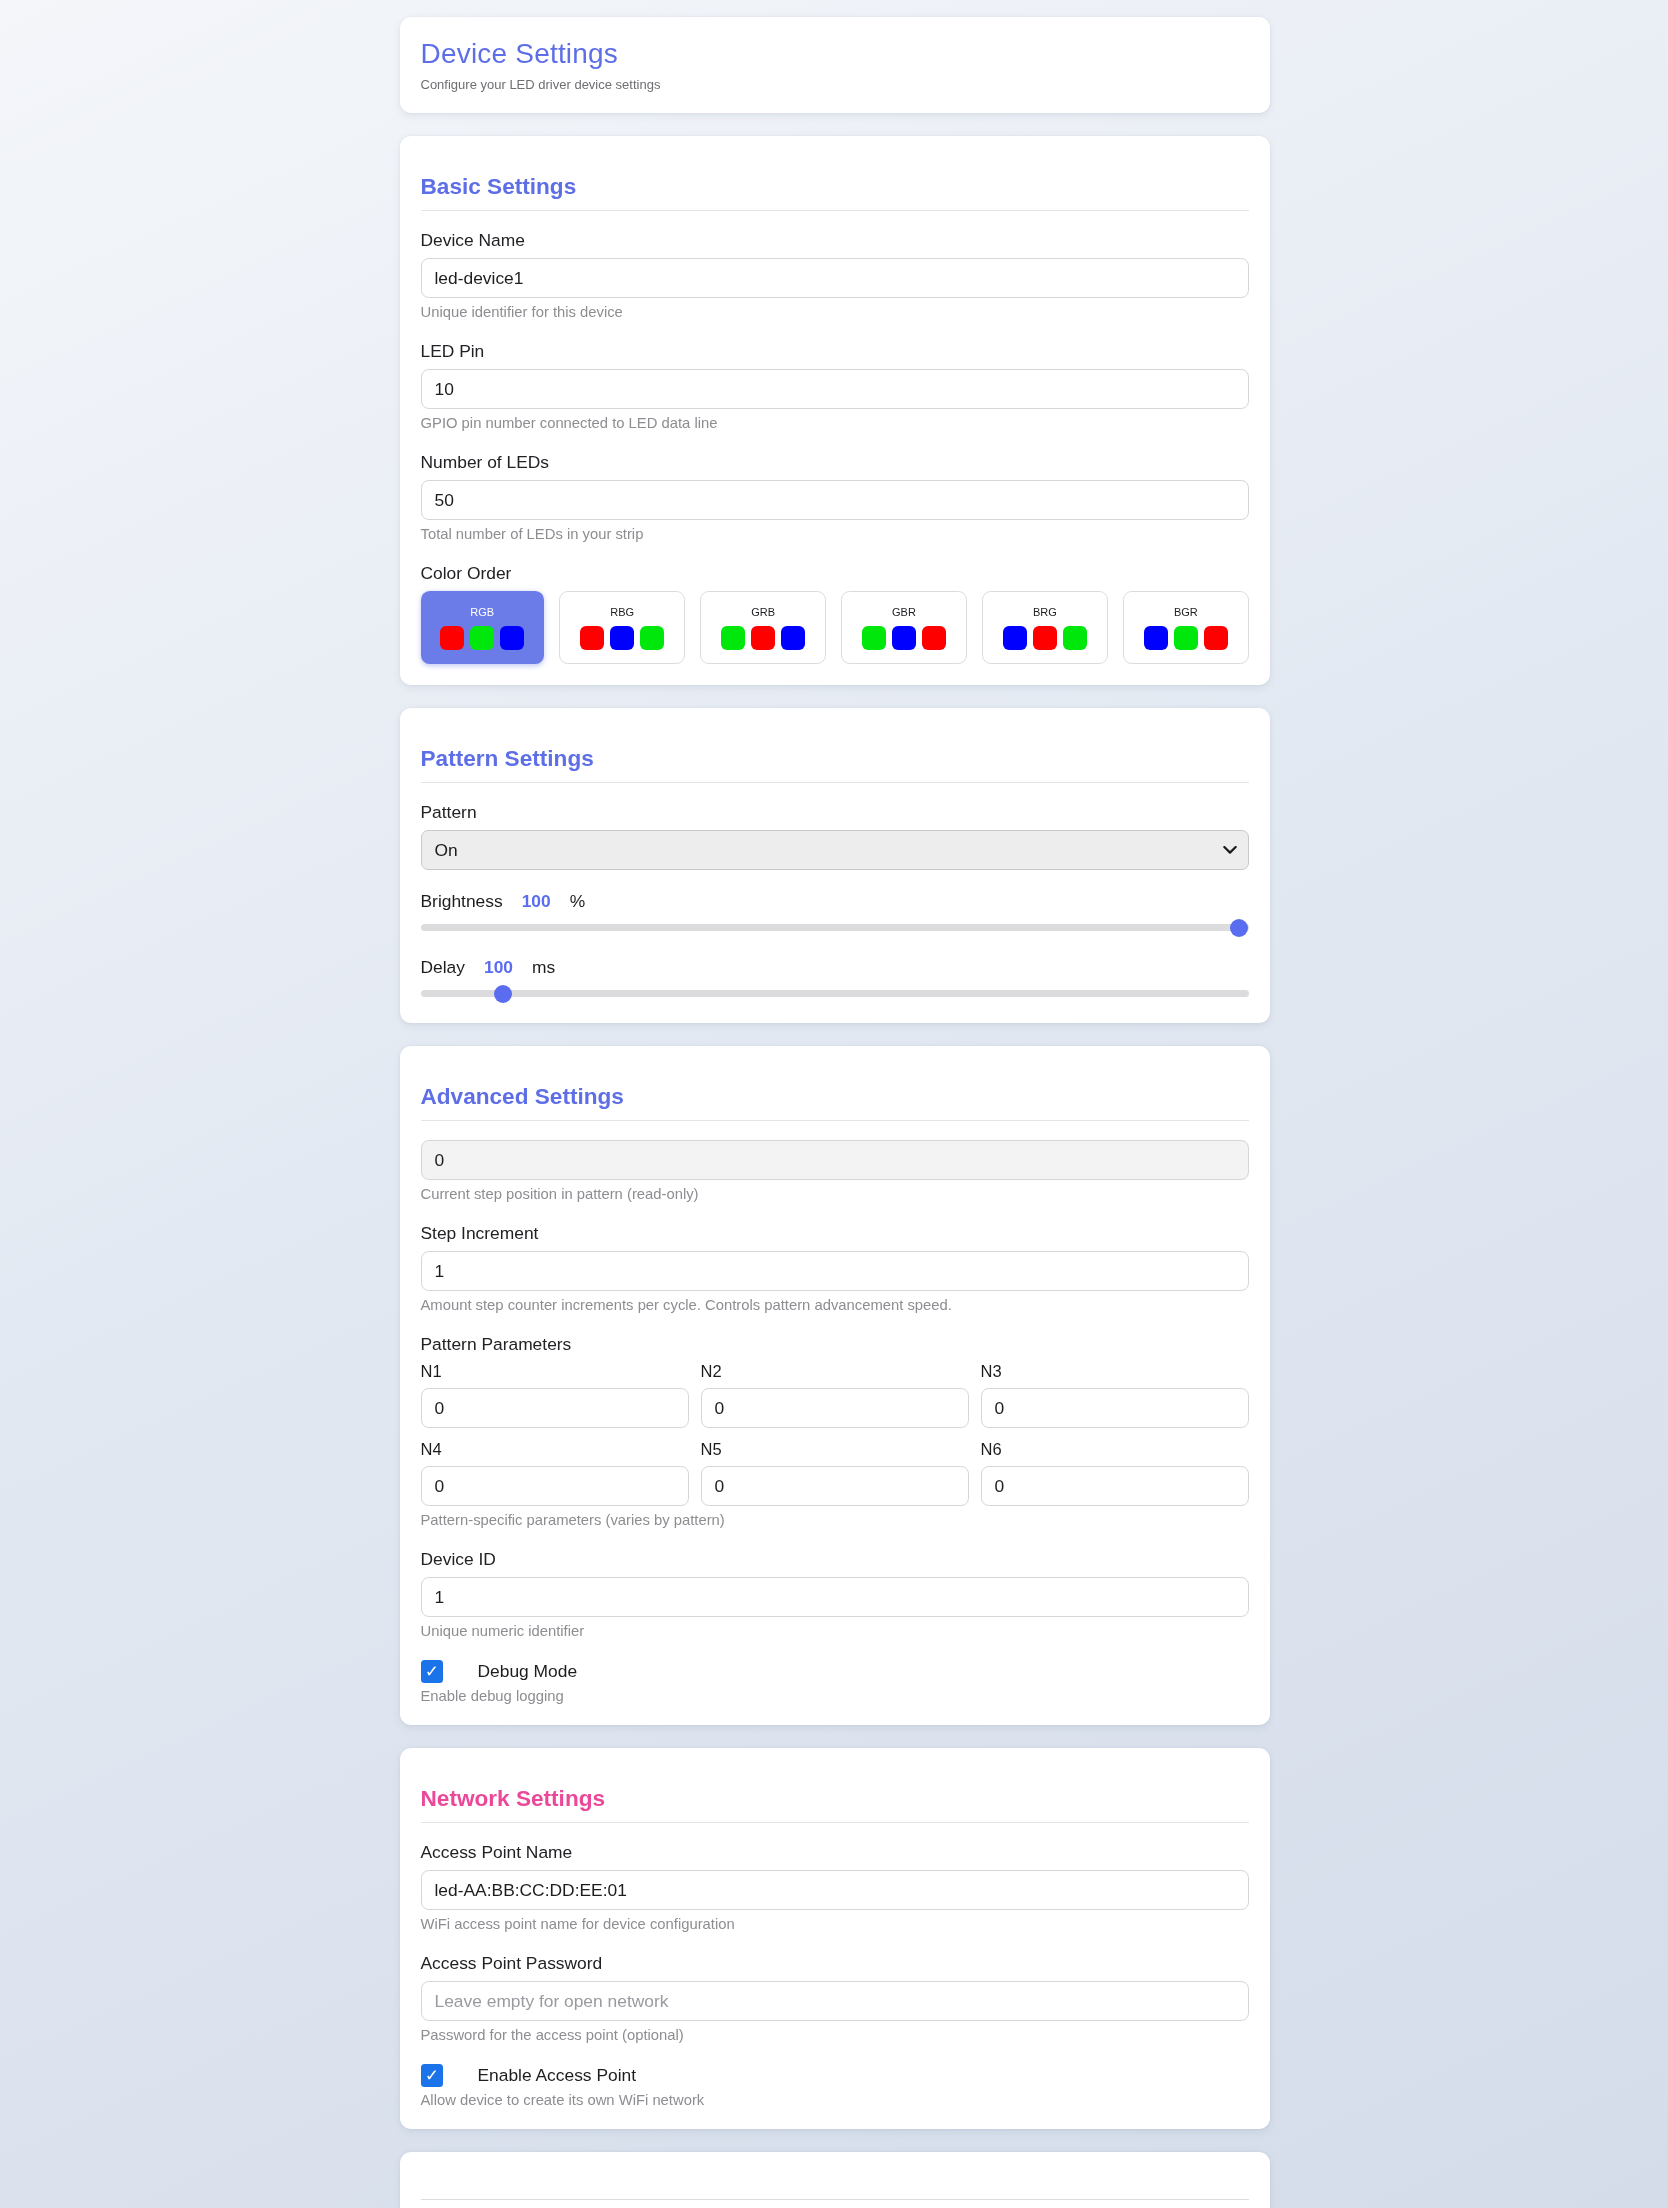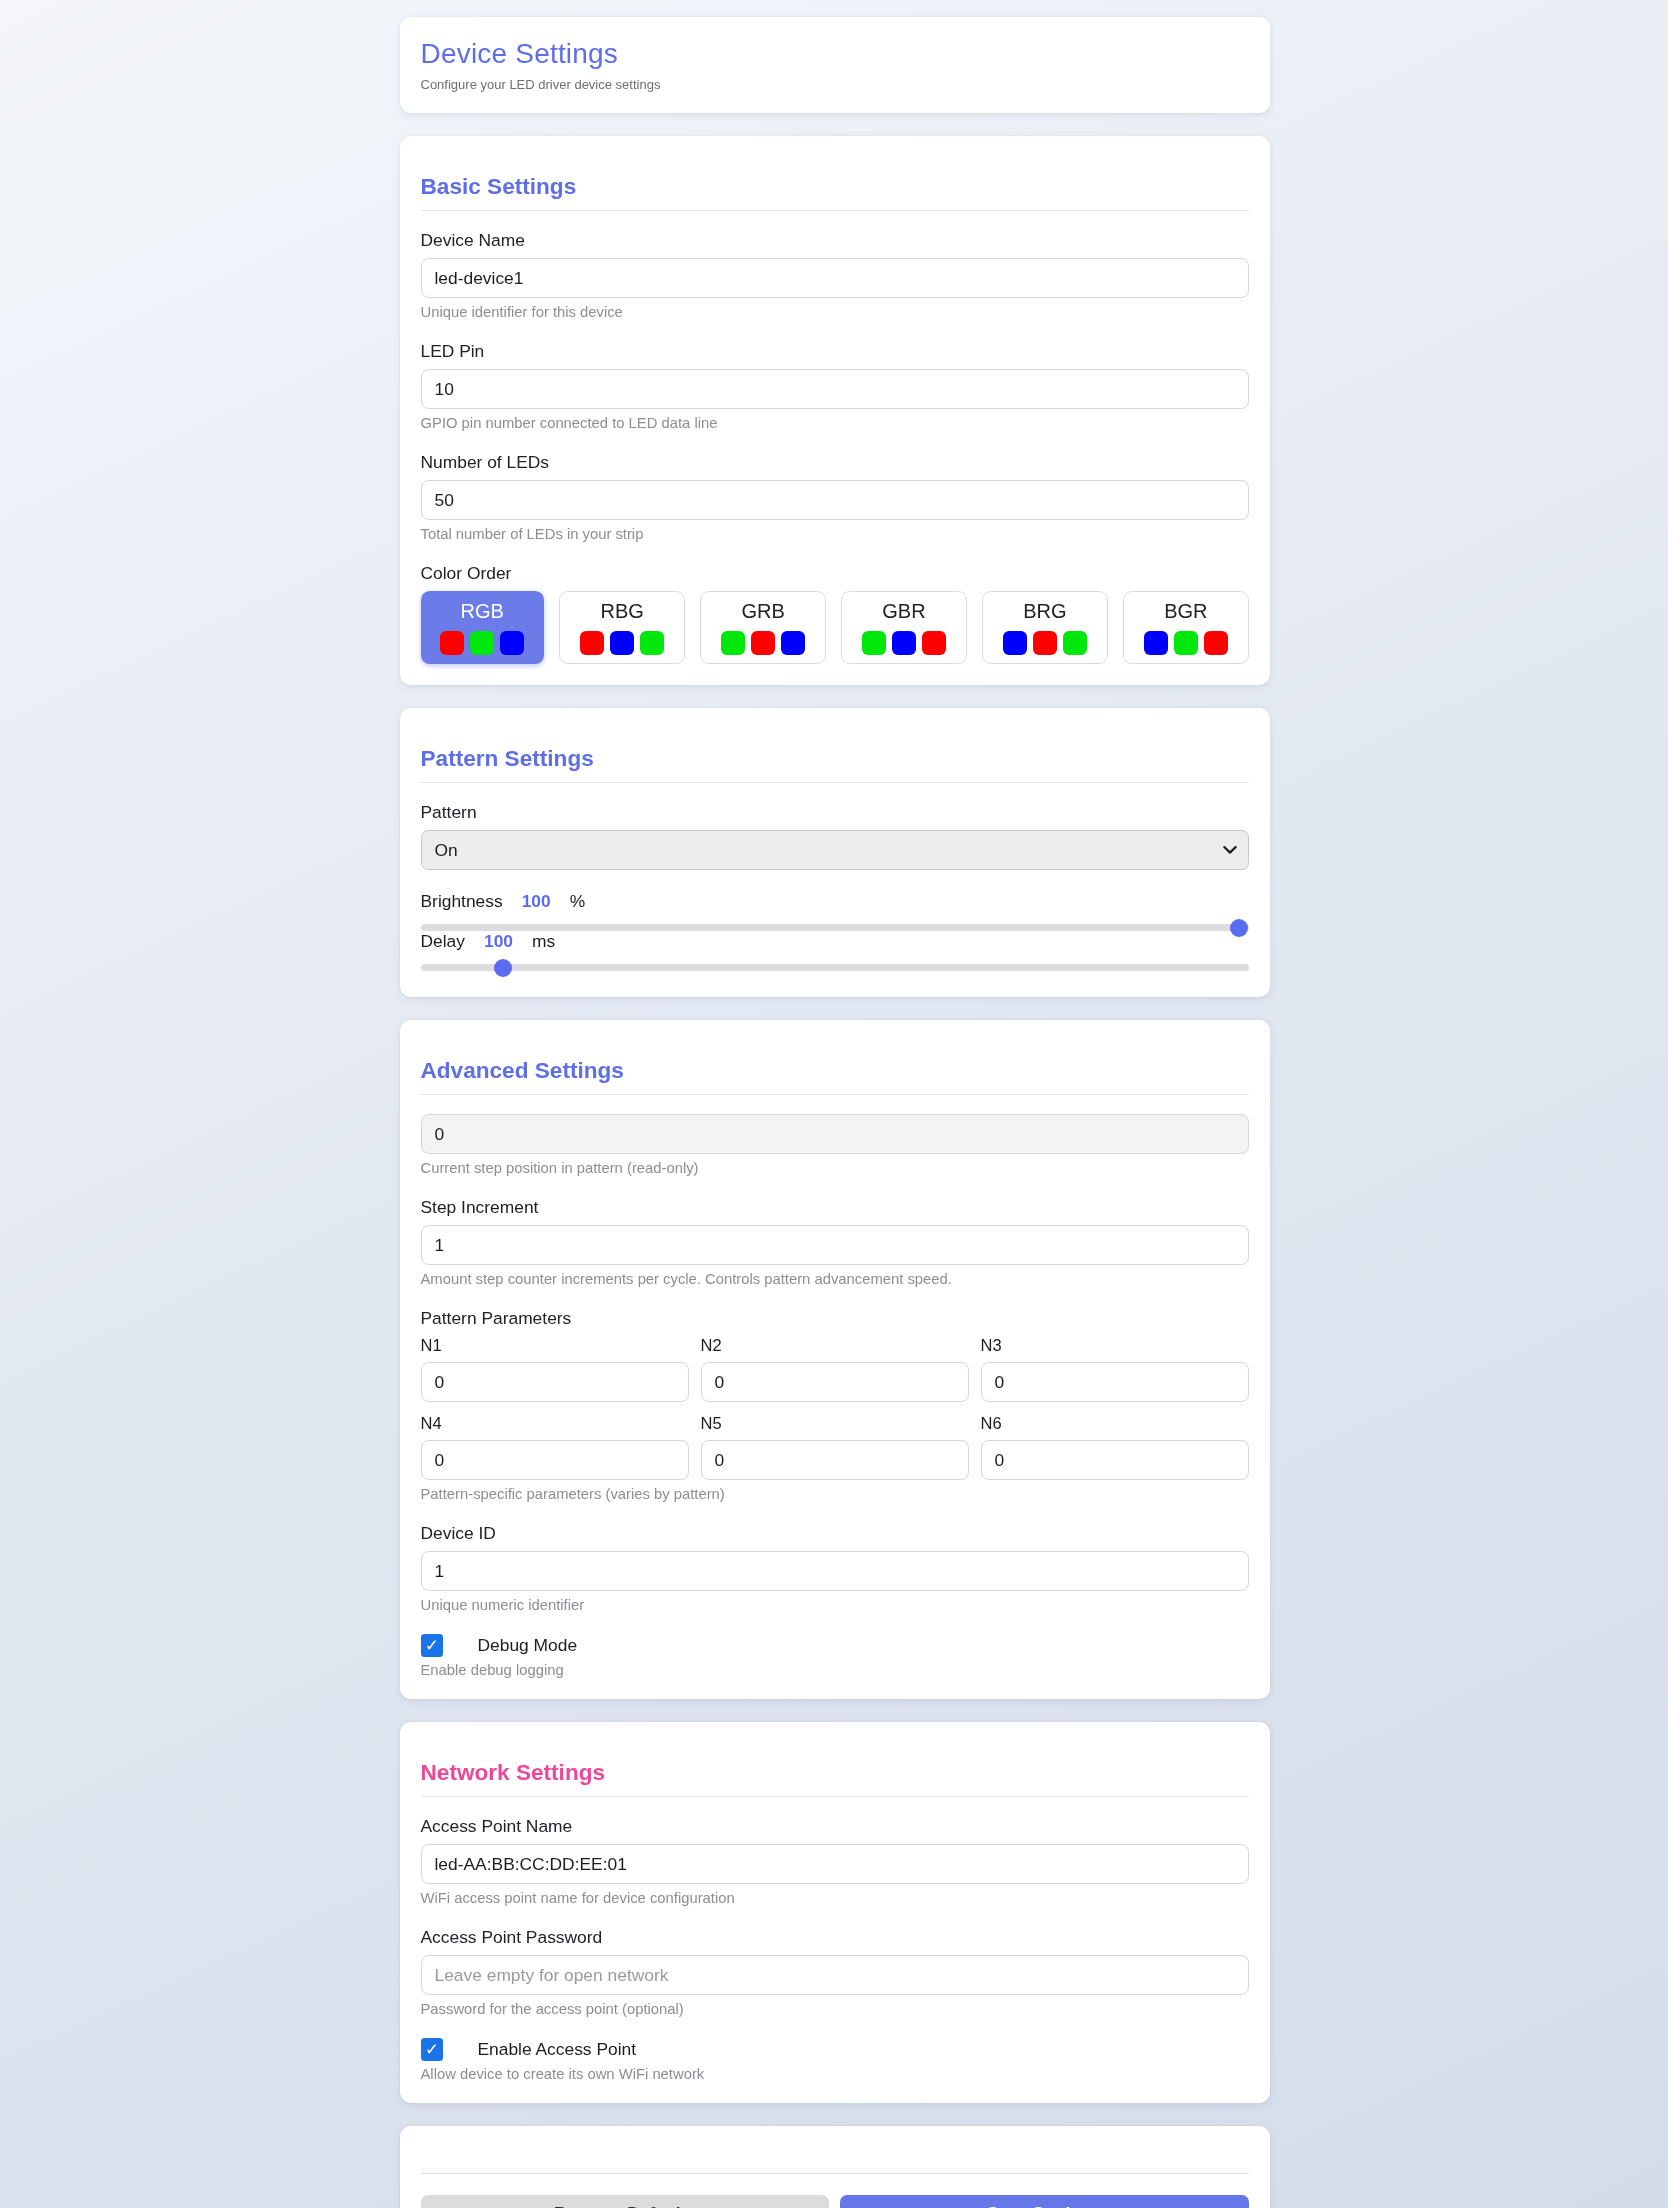--- a/index.html
+++ b/index.html
@@ -37,37 +37,37 @@
 
   
   .co-row { display: flex; gap: 15.6px; }
   .co-btn {
     flex: 1; height: 73px; background: #ffffff;
     border: 0.9px solid #dcdcdf; border-radius: 8.7px;
     display: flex; flex-direction: column; align-items: center; justify-content: center;
     gap: 7.8px; cursor: pointer;
   }
   .co-btn.selected { border: none; box-shadow: 0 1.7px 5.2px rgba(80,100,220,.35); }
-  .co-label { font-size: 20px; color: #222226; text-align: right; }
+  .co-label { font-size: 11px; color: #222226; text-align: right; }
   .co-btn.selected .co-label { color: #ffffff; }
   .co-swatches { display: flex; gap: 6px; }
   .sw { width: 24px; height: 24px; border-radius: 6px; display: inline-block; }
 
   
   .select-wrap { position: relative; }
   select.pattern-select {
     width: 100%; height: 40px; appearance: none; -webkit-appearance: none;
     background: #ededee; border: 0.9px solid #c9c9cd; border-radius: 7px;
     font-size: 17.4px; color: #1d1d1f; padding: 0 35px 0 13px;
     font-family: "Liberation Sans", "DejaVu Sans", sans-serif; outline: none;
   }
   .select-chevron { position: absolute; right: 12px; top: 50%; transform: translateY(-50%); pointer-events: none; display: flex; }
 
   
-  .slider-group { }
+  .slider-group { margin-bottom: 26px; }
   .slider-head { display: flex; align-items: baseline; gap: 19px; font-size: 17.4px; margin-bottom: 12px; }
   .slider-value { font-weight: bold; }
   .slider-track {
     position: relative; height: 7px; border-radius: 3.5px; background: #dcdcde; cursor: pointer;
   }
   .slider-thumb {
     position: absolute; top: 50%; width: 18px; height: 18px; border-radius: 50%;
     left: clamp(9.6px, var(--pos), calc(100% - 9.6px));
     transform: translate(-50%, -50%); cursor: grab;
   }

